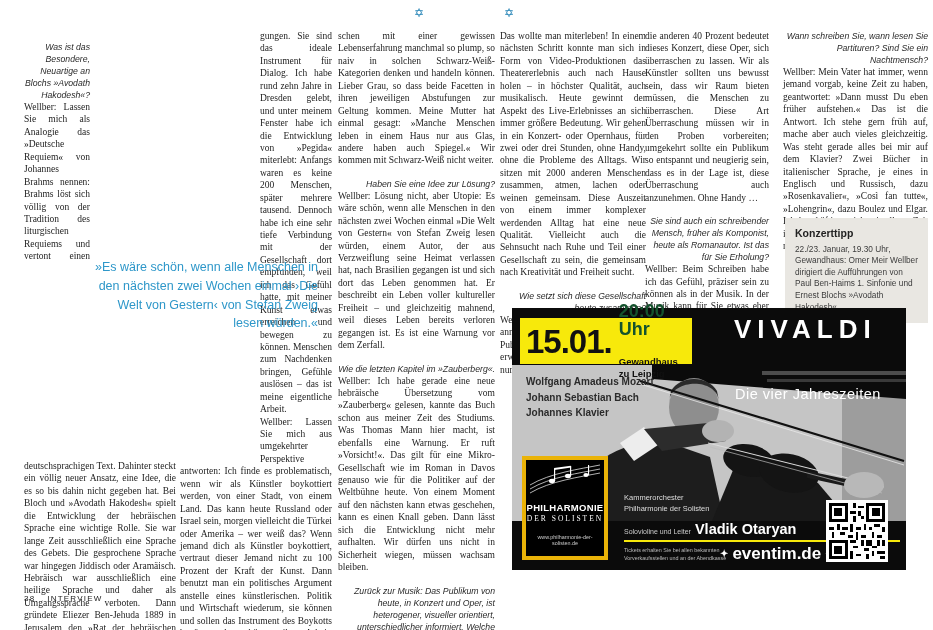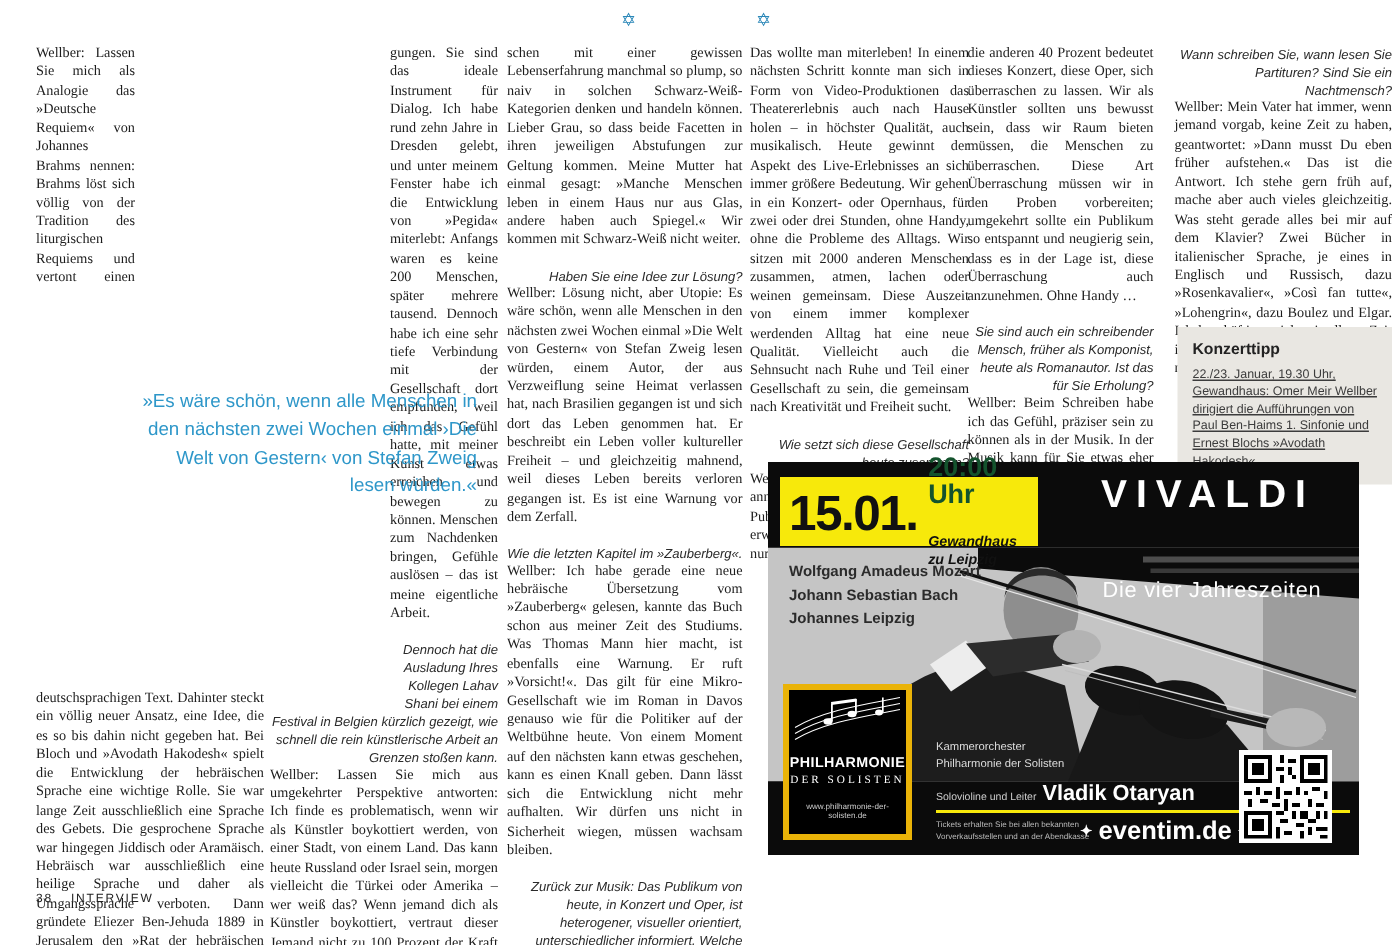--- a/index.html
+++ b/index.html
@@ -42,41 +42,41 @@
     position:absolute;top:6px;font:12px "DejaVu Sans",sans-serif;color:#2a87b8;
   }
   #star-left{left:414px;}
   #star-right{left:504px;}
   
   .tipp{
     position:absolute;left:785px;top:218px;width:143px;box-sizing:border-box;
     background:#e9e7e2;padding:9px 10px 10px 10px;
   }
   .tipp-title{font:bold 10.5px/1.2 "Liberation Sans",sans-serif;color:#222;}
-  .tipp-text{font:8.3px/1.4 "Liberation Sans",sans-serif;color:#3c3c3c;margin-top:4px;text-decoration:underline;}
+  .tipp-text{font:8.3px/1.4 "Liberation Sans",sans-serif;color:#3c3c3c;margin-top:4px;}
   
   .footer{
     position:absolute;left:24px;top:594px;
     font:8px "Liberation Sans",sans-serif;letter-spacing:1.2px;color:#222;
   }
   .footer .num{margin-right:12px;text-align:center;}
   
   .ad{
     position:absolute;left:512px;top:308px;width:394px;height:262px;
     background:#0b0b0b;font-family:"Liberation Sans",sans-serif;
   }
   .ad-photo{position:absolute;left:0;top:57px;width:394px;height:156px;z-index:0;}
   .ad-date-box{
     position:absolute;left:8px;top:10px;width:172px;height:46px;z-index:2;
     background:#f7e90b;display:flex;align-items:center;padding:2px 6px;box-sizing:border-box;
   }
   .ad-date{font-weight:bold;font-size:33px;line-height:1;color:#111;letter-spacing:-1px;}
   .ad-time-block{margin-left:7px;}
   .ad-time{font-weight:bold;font-size:18px;line-height:1;color:#14532d;}
-  .ad-venue{font-weight:bold;font-size:9.5px;line-height:1.3;color:#111;margin-top:18px;font-style:italic;}
+  .ad-venue{font-weight:bold;font-size:9.5px;line-height:1.3;color:#111;margin-top:18px;}
   .ad-title{
     position:absolute;left:222px;top:8px;z-index:2;color:#fff;
     font-weight:bold;font-size:26px;line-height:1;letter-spacing:6px;
   }
   .ad-subtitle{
     position:absolute;left:223px;top:38px;z-index:2;color:#fff;
     font-weight:300;font-size:14.5px;letter-spacing:0.5px;margin-top:40px;
   }
   .ad-composers{
     position:absolute;left:14px;top:66px;z-index:2;
@@ -103,26 +103,26 @@
   .ad-qr{position:absolute;right:18px;top:192px;width:62px;height:62px;background:#fff;padding:3px;box-sizing:border-box;z-index:3;}
 </style>
 </head>
 <body>
 
 <span class="star" id="star-left">✡</span>
 <span class="star" id="star-right">✡</span>
 
 <div class="col" id="col1">
   <div class="spacer-r"></div>
+<p class="para q">Was ist das Besondere, Neuartige an Blochs »Avodath Hakodesh«?</p>
     <p class="para a">Wellber: Lassen Sie mich als Analogie das »Deutsche Requiem« von Johannes Brahms nennen: Brahms löst sich völlig von der Tradition des liturgischen Requiems und vertont einen deutschsprachigen Text. Dahinter steckt ein völlig neuer Ansatz, eine Idee, die es so bis dahin nicht gegeben hat. Bei Bloch und »Avodath Hakodesh« spielt die Entwicklung der hebräischen Sprache eine wichtige Rolle. Sie war lange Zeit ausschließlich eine Sprache des Gebets. Die gesprochene Sprache war hingegen Jiddisch oder Aramäisch. Hebräisch war ausschließlich eine heilige Sprache und daher als Umgangssprache verboten. Dann gründete Eliezer Ben-Jehuda 1889 in Jerusalem den »Rat der hebräischen Sprache«. Daraus entwickelte sich das neue Hebräisch. Wenn also Bloch in den frühen 1930ern dieses Werk in hebräischer Sprache komponiert, wirkt das ähnlich revolutionär wie Brahms mit dem »Deutschen Requiem«. Bloch – auch er stammt aus Zentraleuropa – verwendet in seiner Musik die einstmals heilige Sprache und wendet sich damit an die modernen Menschen, die diese Sprache in ihrem Alltag sprechen. Außerdem ist seine Musik für den Konzertsaal gedacht, nicht für eine Synagoge oder Kirche. Auch hier vereinigen sich, wie bei Ben-Haim, verschiedene Kulturen innerhalb der Musik.</p>
   </div>
 <div class="col" id="col2">
   <div class="spacer-l"></div>
 <p class="para a">gungen. Sie sind das ideale Instrument für Dialog. Ich habe rund zehn Jahre in Dresden gelebt, und unter meinem Fenster habe ich die Entwicklung von »Pegida« miterlebt: Anfangs waren es keine 200 Menschen, später mehrere tausend. Dennoch habe ich eine sehr tiefe Verbindung mit der Gesellschaft dort empfunden, weil ich das Gefühl hatte, mit meiner Kunst etwas erreichen und bewegen zu können. Menschen zum Nachdenken bringen, Gefühle auslösen – das ist meine eigentliche Arbeit.</p>
-    <p class="para q">Dennoch hat die Ausladung Ihres Kollegen Lahav Shani bei einem Festival in Belgien kürzlich gezeigt, wie schnell die rein künstlerische Arbeit an Grenzen stoßen kann.</p>
     <p class="para a">Wellber: Lassen Sie mich aus umgekehrter Perspektive antworten: Ich finde es problematisch, wenn wir als Künstler boykottiert werden, von einer Stadt, von einem Land. Das kann heute Russland oder Israel sein, morgen vielleicht die Türkei oder Amerika – wer weiß das? Wenn jemand dich als Künstler boykottiert, vertraut dieser Jemand nicht zu 100 Prozent der Kraft der Kunst. Dann benutzt man ein politisches Argument anstelle eines künstlerischen. Politik und Wirtschaft wiederum, sie können und sollen das Instrument des Boykotts benützen, das gehört zu ihrer Arbeit, und dort funktioniert ein Boykott auch. Aber nicht in der Kunst. Wir Künstler wollen Verständnis wecken, Dialog mit Kulturen, mit Kunst. Wollen wir wirklich Künstler ausschließen, nur weil sie in einem bestimmten Land geboren sind?</p>
   </div>
 <div class="col" id="col3">
     <p class="para a">schen mit einer gewissen Lebenserfahrung manchmal so plump, so naiv in solchen Schwarz-Weiß-Kategorien denken und handeln können. Lieber Grau, so dass beide Facetten in ihren jeweiligen Abstufungen zur Geltung kommen. Meine Mutter hat einmal gesagt: »Manche Menschen leben in einem Haus nur aus Glas, andere haben auch Spiegel.« Wir kommen mit Schwarz-Weiß nicht weiter.</p>
     <p class="para q">Haben Sie eine Idee zur Lösung?</p>
     <p class="para a">Wellber: Lösung nicht, aber Utopie: Es wäre schön, wenn alle Menschen in den nächsten zwei Wochen einmal »Die Welt von Gestern« von Stefan Zweig lesen würden, einem Autor, der aus Verzweiflung seine Heimat verlassen hat, nach Brasilien gegangen ist und sich dort das Leben genommen hat. Er beschreibt ein Leben voller kultureller Freiheit – und gleichzeitig mahnend, weil dieses Leben bereits verloren gegangen ist. Es ist eine Warnung vor dem Zerfall.</p>
     <p class="para q">Wie die letzten Kapitel im »Zauberberg«.</p>
     <p class="para a">Wellber: Ich habe gerade eine neue hebräische Übersetzung vom »Zauberberg« gelesen, kannte das Buch schon aus meiner Zeit des Studiums. Was Thomas Mann hier macht, ist ebenfalls eine Warnung. Er ruft »Vorsicht!«. Das gilt für eine Mikro-Gesellschaft wie im Roman in Davos genauso wie für die Politiker auf der Weltbühne heute. Von einem Moment auf den nächsten kann etwas geschehen, kann es einen Knall geben. Dann lässt sich die Entwicklung nicht mehr aufhalten. Wir dürfen uns nicht in Sicherheit wiegen, müssen wachsam bleiben.</p>
     <p class="para q">Zurück zur Musik: Das Publikum von heute, in Konzert und Oper, ist heterogener, visueller orientiert, unterschiedlicher informiert. Welche Konsequenzen hat das für Sie?</p>
   </div>
@@ -189,21 +189,21 @@
       <div class="ad-venue">Gewandhaus zu Leipzig</div>
     </span>
   </div>
 
   <div class="ad-title">VIVALDI</div>
   <div class="ad-subtitle">Die vier Jahreszeiten</div>
 
   <div class="ad-composers">
     <div>Wolfgang Amadeus Mozart</div>
     <div>Johann Sebastian Bach</div>
-    <div>Johannes Leipzig</div>
+    <div>Johannes Klavier</div>
   </div>
 
   <div class="ad-logo">
     <svg width="78" height="34" viewBox="0 0 78 34" xmlns="http://www.w3.org/2000/svg">
       <path d="M4,26 C24,14 54,10 74,6" stroke="#ffffff" stroke-width="0.7" fill="none"></path>
       <path d="M4,30 C24,18 54,14 74,10" stroke="#ffffff" stroke-width="0.7" fill="none"></path>
       <path d="M4,22 C24,10 54,6 74,2" stroke="#ffffff" stroke-width="0.7" fill="none"></path>
       <ellipse cx="26" cy="18" rx="3" ry="2.2" fill="#fff"></ellipse>
         <rect x="28" y="6" width="1.2" height="12" fill="#fff"></rect>
       <ellipse cx="42" cy="13" rx="3" ry="2.2" fill="#fff"></ellipse>

